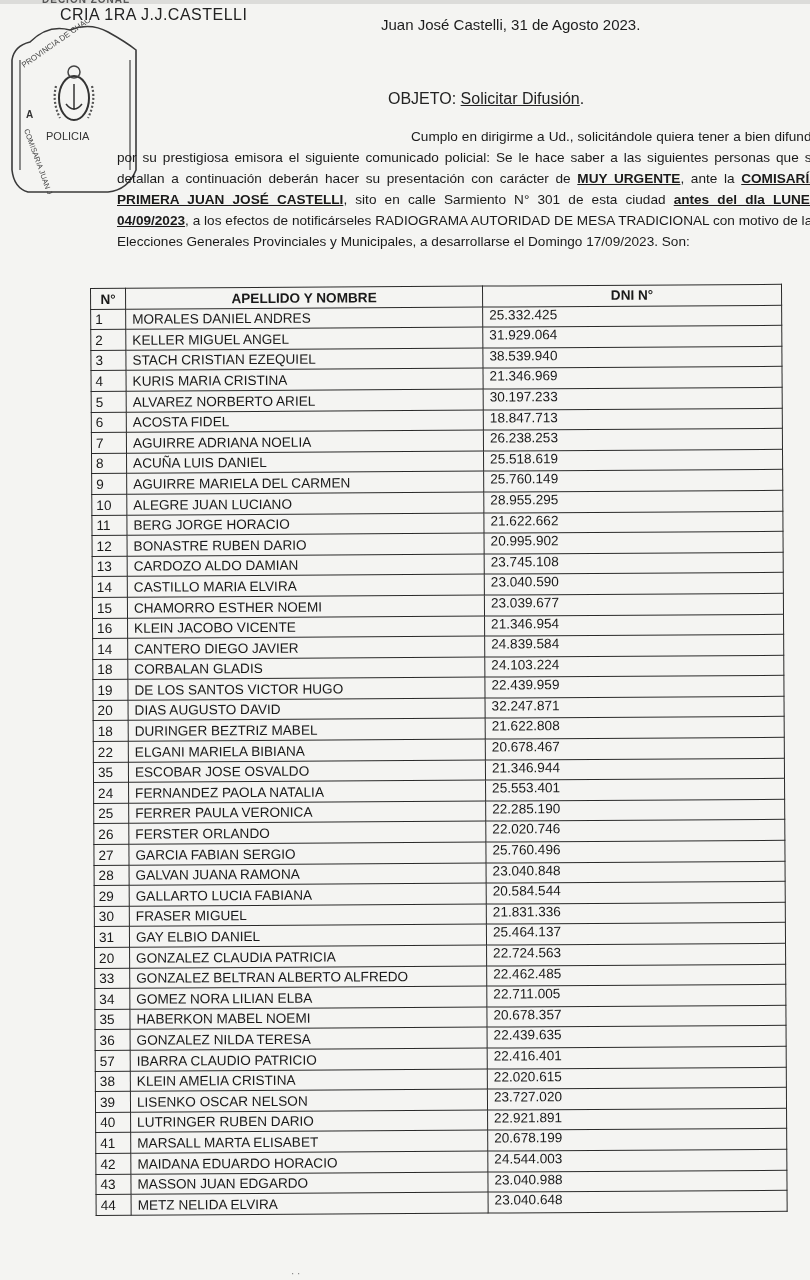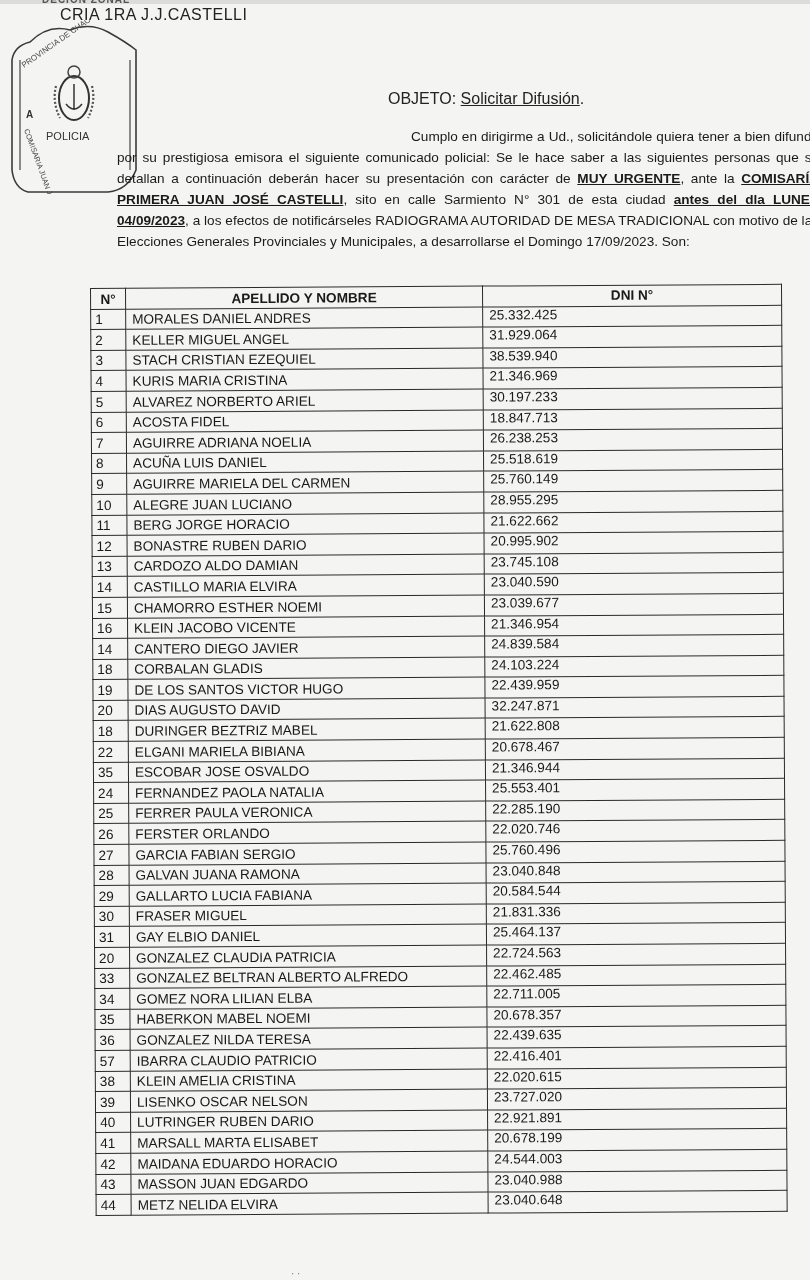--- a/index.html
+++ b/index.html
@@ -71,20 +71,21 @@
       <path d="M66 64 L66 90 M58 84 Q66 94 74 84" stroke="#333" stroke-width="1.5" fill="none"></path>
       <path d="M48 66 Q44 82 52 98 M84 66 Q88 82 80 98" stroke="#555" stroke-width="2.2" fill="none" stroke-dasharray="2 2"></path>
       <circle cx="66" cy="52" r="6" fill="none" stroke="#444" stroke-width="1.5"></circle>
       <text x="16" y="48" font-size="8" fill="#444" transform="rotate(-35 16 48)" font-family="Liberation Sans, sans-serif">PROVINCIA DE CHACO</text>
       <text x="18" y="98" font-size="10" fill="#333" font-weight="bold" font-family="Liberation Sans, sans-serif">A</text>
       <text x="38" y="120" font-size="11" fill="#333" font-family="Liberation Sans, sans-serif">POLICIA</text>
       <text x="16" y="110" font-size="7.5" fill="#444" transform="rotate(70 16 110)" font-family="Liberation Sans, sans-serif">COMISARIA JUAN J. CASTELLI</text>
     </svg>
   </div>
 
+  <div class="date-line">Juan José Castelli, 31 de Agosto 2023.</div>
 
 
   <div class="objeto">
     <span>OBJETO: </span><span class="u">Solicitar Difusión</span><span>.</span>
   </div>
 
   <div class="body-text"><span class="indent"></span><span>Cumplo en dirigirme a Ud., solicitándole quiera tener a bien difundir por su prestigiosa emisora el siguiente comunicado policial: Se le hace saber a las siguientes personas que se detallan a continuación deberán hacer su presentación con carácter de </span><b class="u">MUY URGENTE</b><span>, ante la </span><b class="u">COMISARÍA PRIMERA JUAN JOSÉ CASTELLI</b><span>, sito en calle Sarmiento N° 301 de esta ciudad </span><b class="u">antes del dla LUNES 04/09/2023</b><span>, a los efectos de notificárseles RADIOGRAMA AUTORIDAD DE MESA TRADICIONAL con motivo de las Elecciones Generales Provinciales y Municipales, a desarrollarse el Domingo 17/09/2023. Son:</span></div>
 
   <table class="people">
     <thead>

